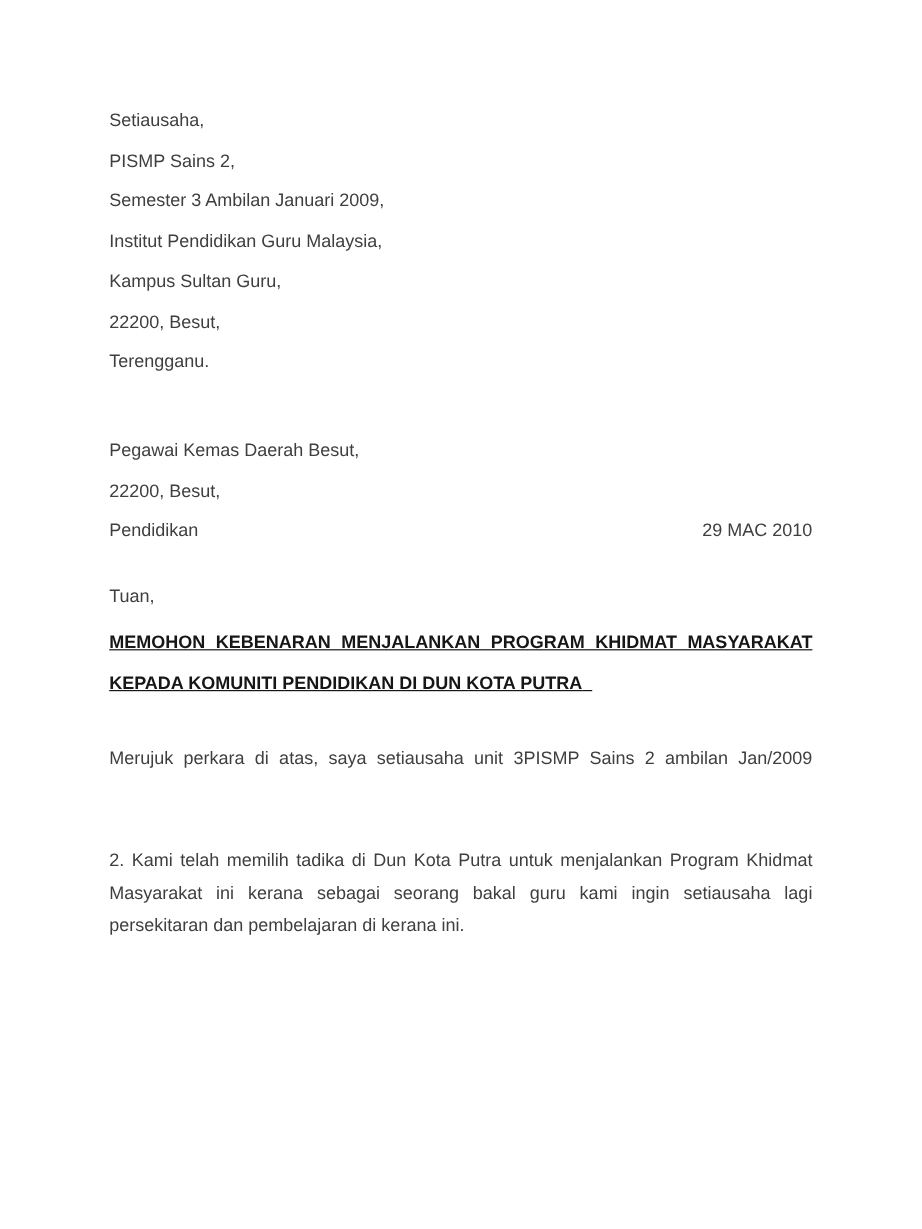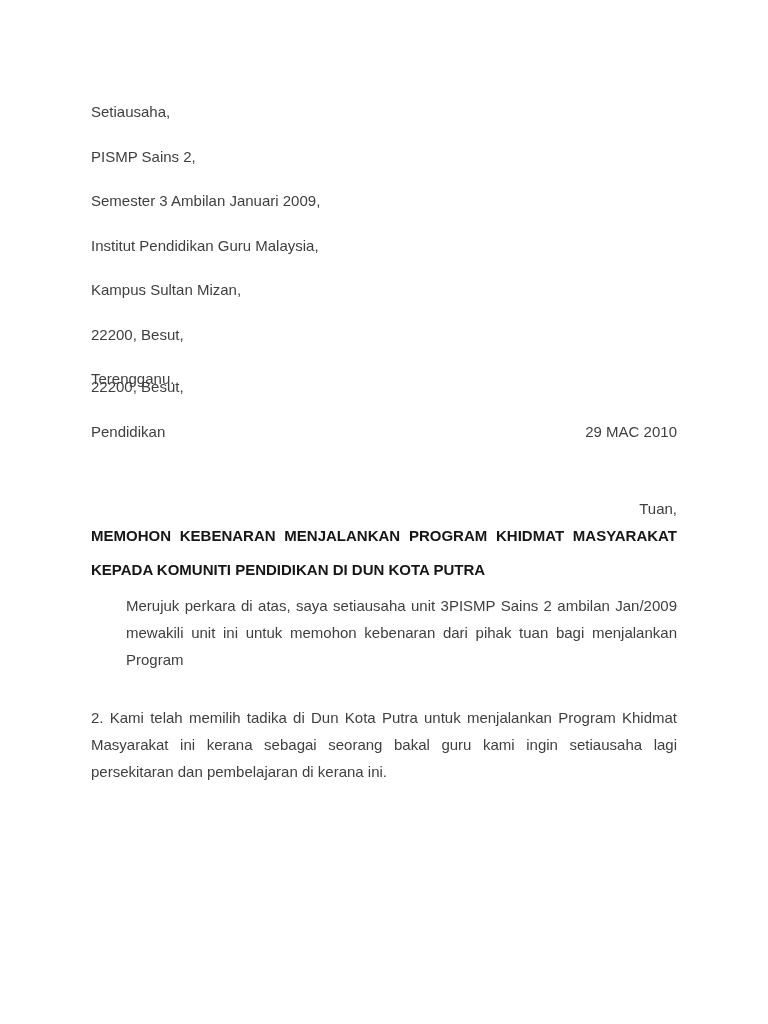--- a/index.html
+++ b/index.html
@@ -18,90 +18,90 @@
     overflow: hidden;
   }
   .block {
     position: absolute;
     left: 91px;
     right: 91px;
   }
   .addr-line {
     line-height: 33.5px;
     white-space: nowrap;
-    margin-top: 11px;
   }
   #sender-address   { top: 84px; }
   #recipient-address{ top: 359px; }
-  #salutation       { top: 481px; text-align: right; }
+  #salutation       { top: 481px; }
   .addr-last-row {
     display: flex;
     justify-content: space-between;
     line-height: 33.5px;
   }
   #subject-heading {
     top: 519px;
     font-weight: bold;
     color: #161616;
   }
   .subject-line {
     line-height: 33.5px;
+    text-decoration: underline;
   }
   .subject-line.justified {
     text-align: justify;
     text-align-last: justify;
   }
   .subject-line.last::after {
     content: "\00a0\00a0";
   }
-  #paragraph-1 { top: 592px; margin-left: 35px; }
+  #paragraph-1 { top: 619px; }
   #paragraph-2 { top: 704px; }
   .body-line {
     line-height: 27px;
   }
   .body-line.jline {
     text-align: justify;
     text-align-last: justify;
   }
 </style>
 </head>
 <body>
 
 <div class="page">
 
   <div class="block" id="sender-address">
     <div class="addr-line">Setiausaha,</div>
     <div class="addr-line">PISMP Sains 2,</div>
     <div class="addr-line">Semester 3 Ambilan Januari 2009,</div>
     <div class="addr-line">Institut Pendidikan Guru Malaysia,</div>
-    <div class="addr-line">Kampus Sultan Mizan,</div>
+    <div class="addr-line">Kampus Sultan Guru,</div>
     <div class="addr-line">22200, Besut,</div>
     <div class="addr-line">Terengganu.</div>
   </div>
 
   <div class="block" id="recipient-address">
+    <div class="addr-line">Pegawai Kemas Daerah Besut,</div>
     <div class="addr-line">22200, Besut,</div>
     <div class="addr-last-row">
       <span class="addr-line">Pendidikan</span>
       <span class="addr-line">29 MAC 2010</span>
     </div>
   </div>
 
   <div class="block" id="salutation">
     <div class="addr-line">Tuan,</div>
   </div>
 
   <div class="block" id="subject-heading">
     <div class="subject-line justified">MEMOHON KEBENARAN MENJALANKAN PROGRAM KHIDMAT MASYARAKAT</div>
     <div class="subject-line last">KEPADA KOMUNITI PENDIDIKAN DI DUN KOTA PUTRA</div>
   </div>
 
   <div class="block" id="paragraph-1">
     <div class="body-line jline">Merujuk perkara di atas, saya setiausaha unit 3PISMP Sains 2 ambilan Jan/2009</div>
-    <div class="body-line jline">mewakili unit ini untuk memohon kebenaran dari pihak tuan bagi menjalankan Program</div>
   </div>
 
   <div class="block" id="paragraph-2">
     <div class="body-line jline">2. Kami telah memilih tadika di Dun Kota Putra untuk menjalankan Program Khidmat</div>
     <div class="body-line jline">Masyarakat ini kerana sebagai seorang bakal guru kami ingin setiausaha lagi</div>
     <div class="body-line">persekitaran dan pembelajaran di kerana ini.</div>
   </div>
 
 </div>
 

